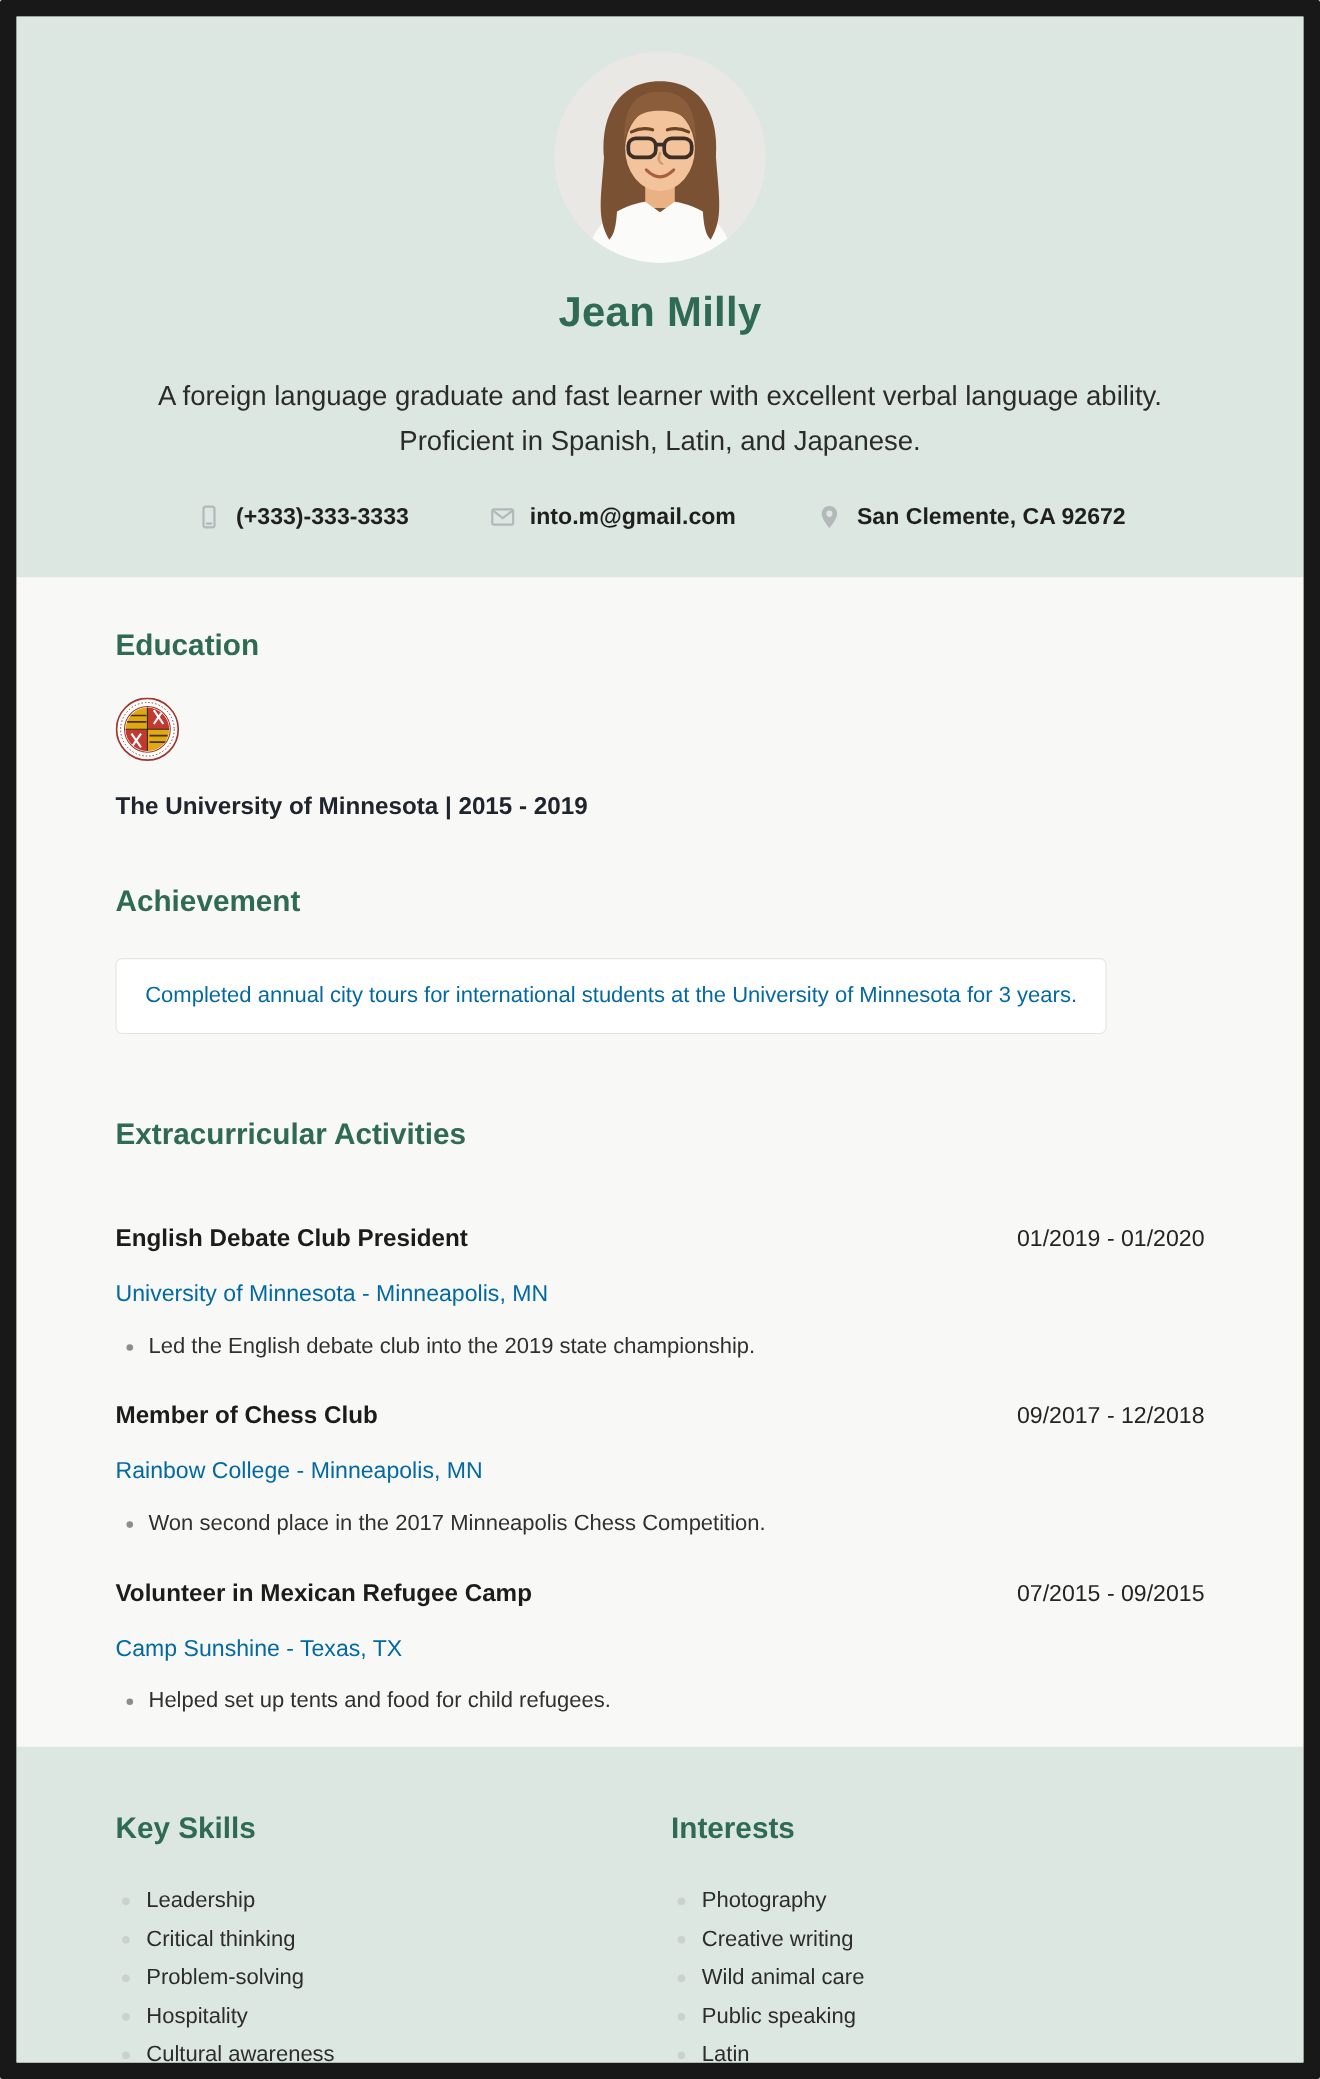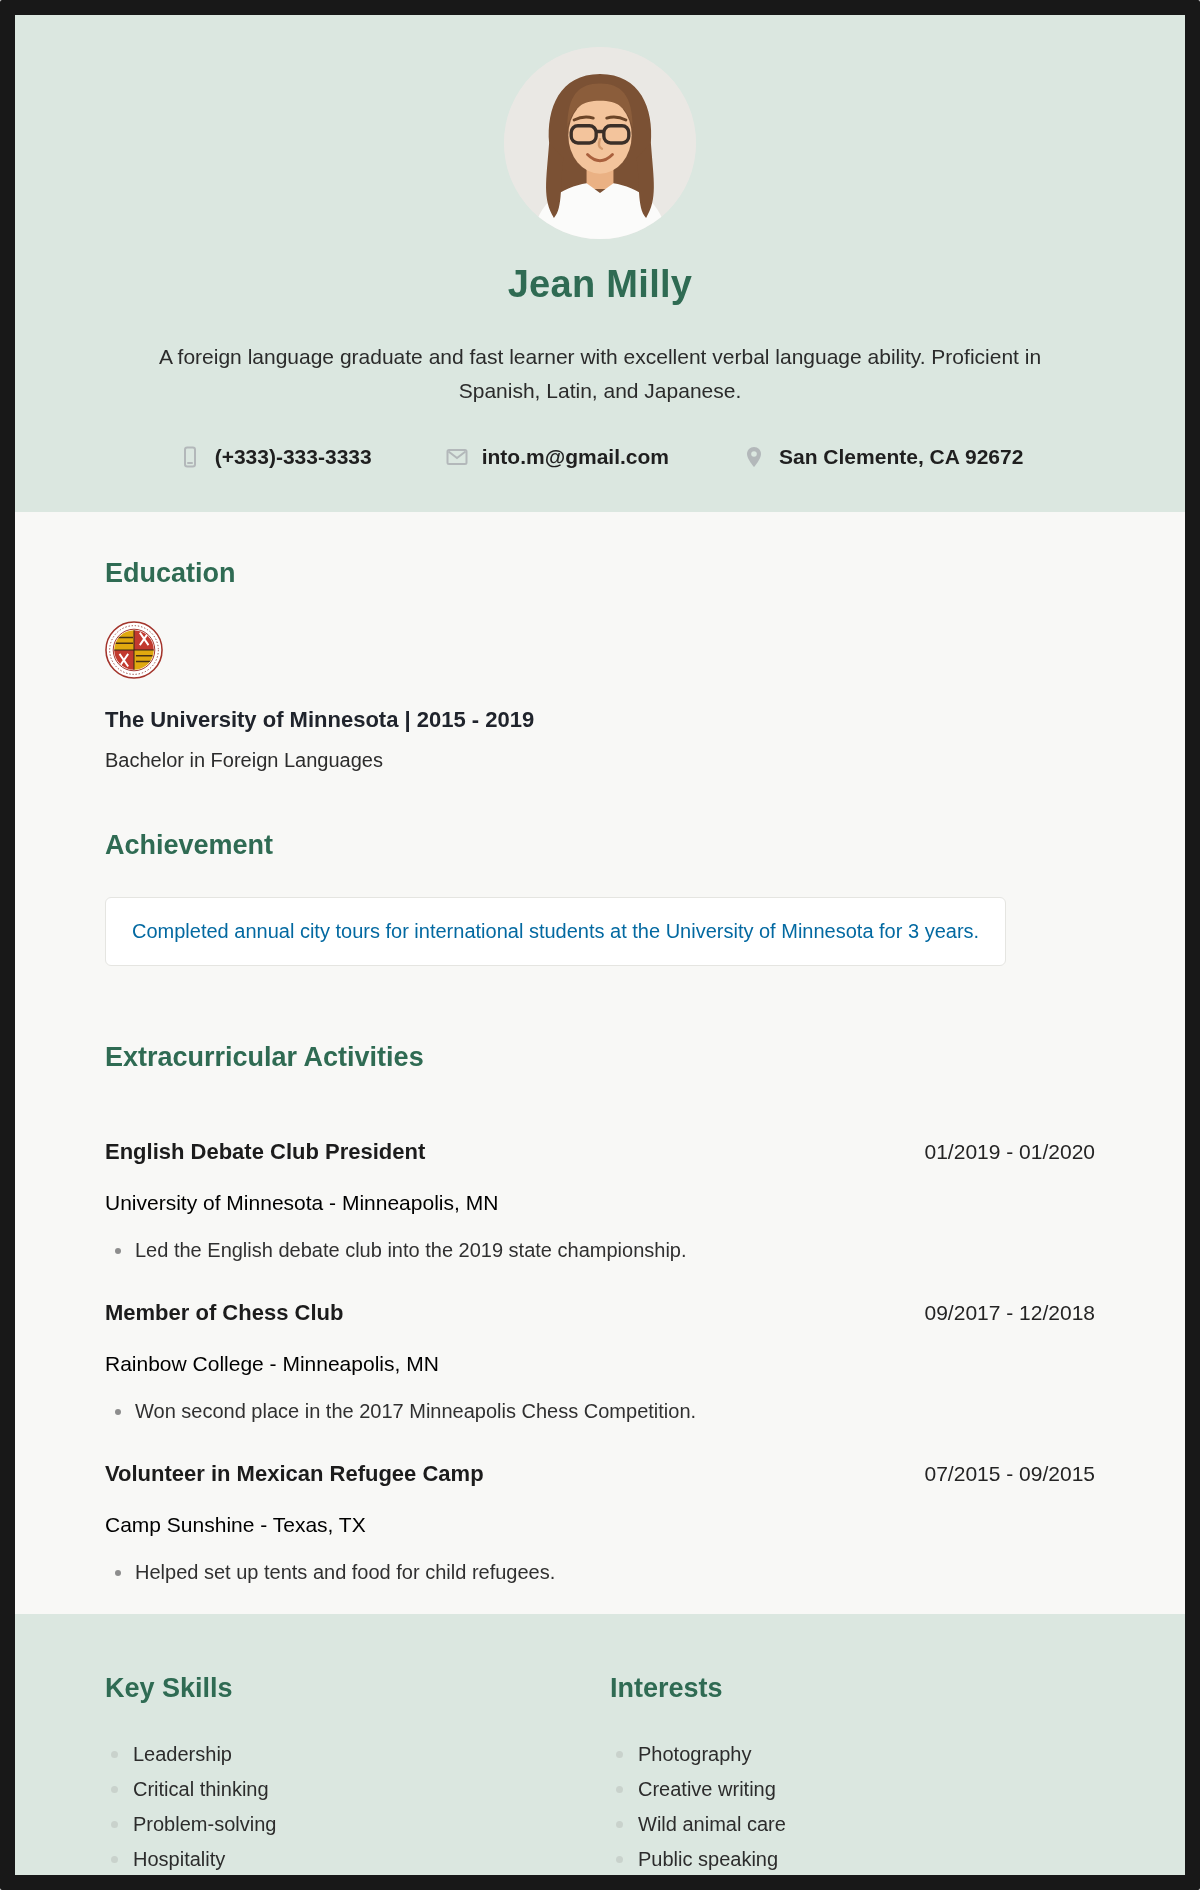--- a/index.html
+++ b/index.html
@@ -36,21 +36,21 @@
   }
   .photo svg{display:block;width:100%;height:100%;}
   .name{
     margin-top:24px;
     font-size:38px;font-weight:700;color:var(--accent);
     letter-spacing:.3px;
   }
   .summary{
     margin:34px auto 0;
     max-width:940px;
-    font-size:21px;line-height:1.62;color:#2b2b2b;
+    font-size:25px;line-height:1.62;color:#2b2b2b;
   }
   .contact-row{
     margin-top:36px;
     display:flex;justify-content:center;align-items:center;gap:72px;
     font-size:21px;font-weight:700;color:#1f1f1f;
   }
   .contact-item{display:flex;align-items:center;gap:12px;}
   .cicon{display:inline-flex;width:26px;height:26px;align-items:center;justify-content:center;}
   .cicon svg{width:24px;height:24px;display:block;}
   
@@ -81,21 +81,21 @@
     font-size:20px;color:#0369a1;
   }
   .activities-section{margin-top:76px;}
   .activity{margin-top:66px;}
   .activity + .activity{margin-top:38px;}
   .activity-head{
     display:flex;justify-content:space-between;align-items:baseline;
   }
   .activity-title{font-size:22px;font-weight:700;color:#1c1c1c;}
   .activity-dates{font-size:21px;font-weight:400;color:#242424;}
-  .activity-org{margin-top:26px;font-size:21px;color:#000000;}
+  .activity-org{margin-top:26px;font-size:21px;color:#0369a1;}
   .activity-bullets{margin-top:24px;list-style:none;}
   .activity-bullets li{
     position:relative;padding-left:30px;
     font-size:20px;color:#303030;
   }
   .activity-bullets li::before{
     content:"";position:absolute;left:10px;top:9px;
     width:6px;height:6px;border-radius:50%;background:#8d8d8d;
   }
   
@@ -198,21 +198,20 @@
               <path d="M36 12 l9 13 M45 12 l-9 13" stroke="#ffffff" stroke-width="2"></path>
               <path d="M15 34 l9 13 M24 34 l-9 13" stroke="#ffffff" stroke-width="2"></path>
               <path d="M11 17 h18 M11 23 h18" stroke="#463014" stroke-width="1.6"></path>
               <path d="M32 36 h17 M32 42 h17" stroke="#463014" stroke-width="1.6"></path>
               <path d="M30 9 V51 M9 30 H51" stroke="#2f2418" stroke-width="1"></path>
             </g>
           </svg>
         </span>
         <div>
           <div class="edu-title">The University of Minnesota | 2015 - 2019</div>
-          <div class="edu-degree">Bachelor in Foreign Languages</div>
         </div>
       </div>
     </section>
 
     <section class="achievement-section">
       <h2 class="section-heading">Achievement</h2>
       <div class="achievement-box">Completed annual city tours for international students at the University of Minnesota for 3 years.</div>
     </section>
 
     <section class="activities-section">

